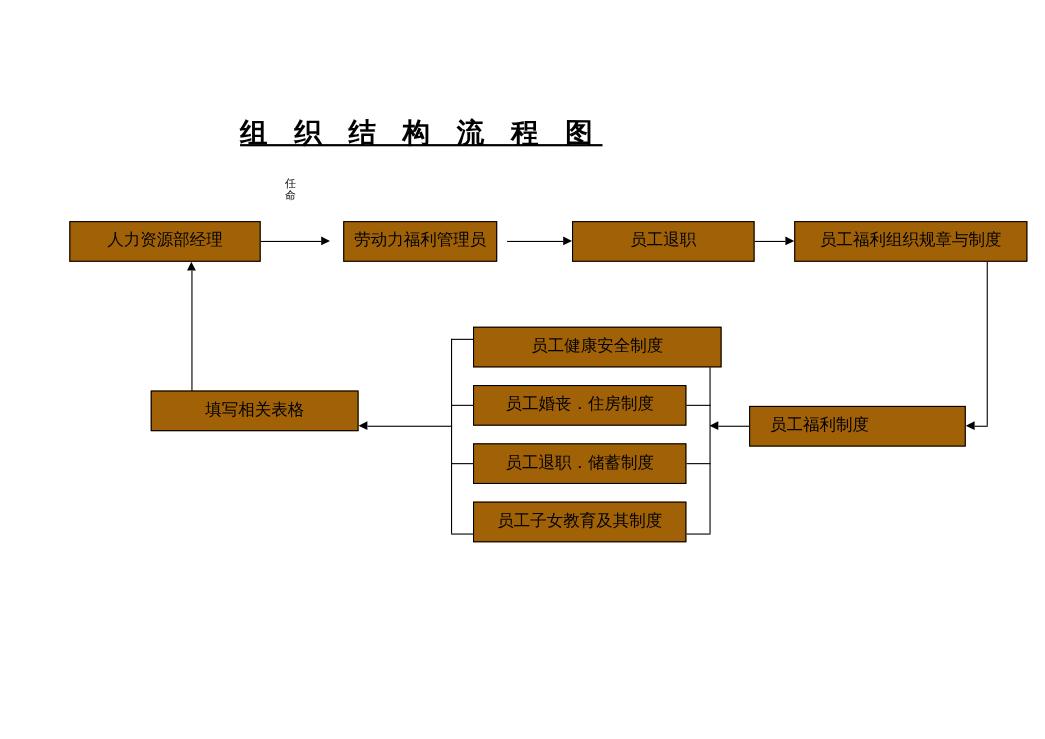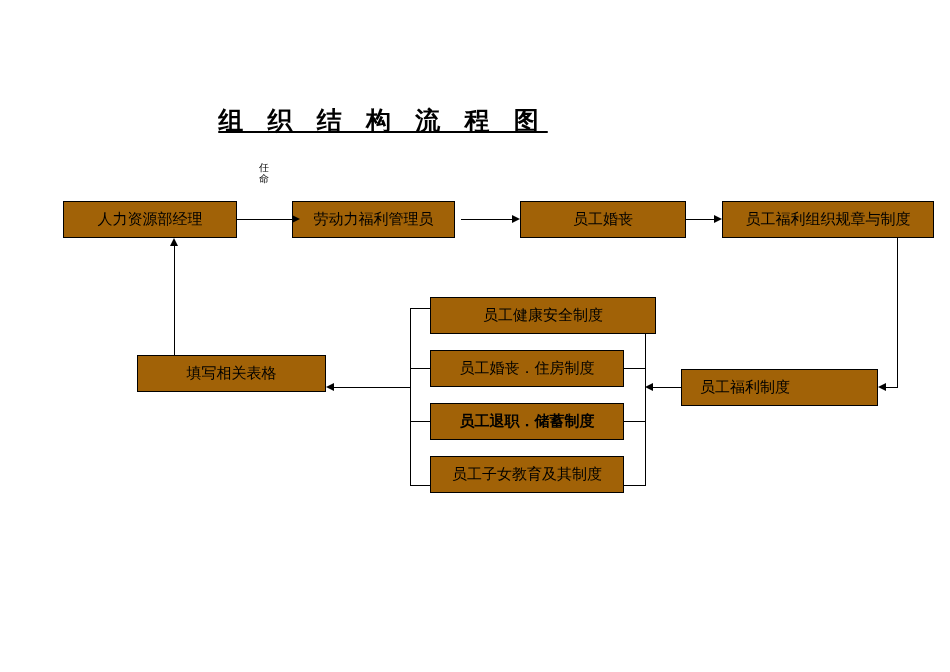--- a/index.html
+++ b/index.html
@@ -108,35 +108,35 @@
 <body>
 
 <div id="canvas">
 
   <div class="title">组 织 结 构 流 程 图</div>
 
   <div class="vlabel" style="left:258px; top:162px;">任命</div>
 
   <div class="box" style="left:63px; top:201px; width:174px; height:37px;">人力资源部经理</div>
 
-  <div class="box" style="left:292px; top:201px; width:163px; height:37px;text-align:right;">劳动力福利管理员</div>
+  <div class="box" style="left:312px; top:201px; width:140px; height:37px;text-align:right;">劳动力福利管理员</div>
 
-  <div class="box" style="left:520px; top:201px; width:166px; height:37px;">员工婚丧</div>
+  <div class="box" style="left:520px; top:201px; width:166px; height:37px;">员工退职</div>
 
   <div class="box" style="left:722px; top:201px; width:212px; height:37px;">员工福利组织规章与制度</div>
 
   <div class="box" style="left:137px; top:355px; width:189px; height:37px;">填写相关表格</div>
 
   <div class="box left-text" style="left:681px; top:369px; width:197px; height:37px;">员工福利制度</div>
 
   <div class="box" style="left:430px; top:297px; width:226px; height:37px;">员工健康安全制度</div>
 
   <div class="box" style="left:430px; top:350px; width:194px; height:37px;">员工婚丧．住房制度</div>
 
-  <div class="box" style="left:430px; top:403px; width:194px; height:37px;font-weight:bold;">员工退职．储蓄制度</div>
+  <div class="box" style="left:430px; top:403px; width:194px; height:37px;">员工退职．储蓄制度</div>
 
   <div class="box" style="left:430px; top:456px; width:194px; height:37px;">员工子女教育及其制度</div>
 
   <div class="hline" style="left:237px; top:219px; width:55px;"></div>
   <div class="arrow right" style="left:292px; top:214.5px;"></div>
 
   <div class="hline" style="left:461px; top:219px; width:51px;"></div>
   <div class="arrow right" style="left:512px; top:214.5px;"></div>
 
   <div class="hline" style="left:686px; top:219px; width:28px;"></div>

